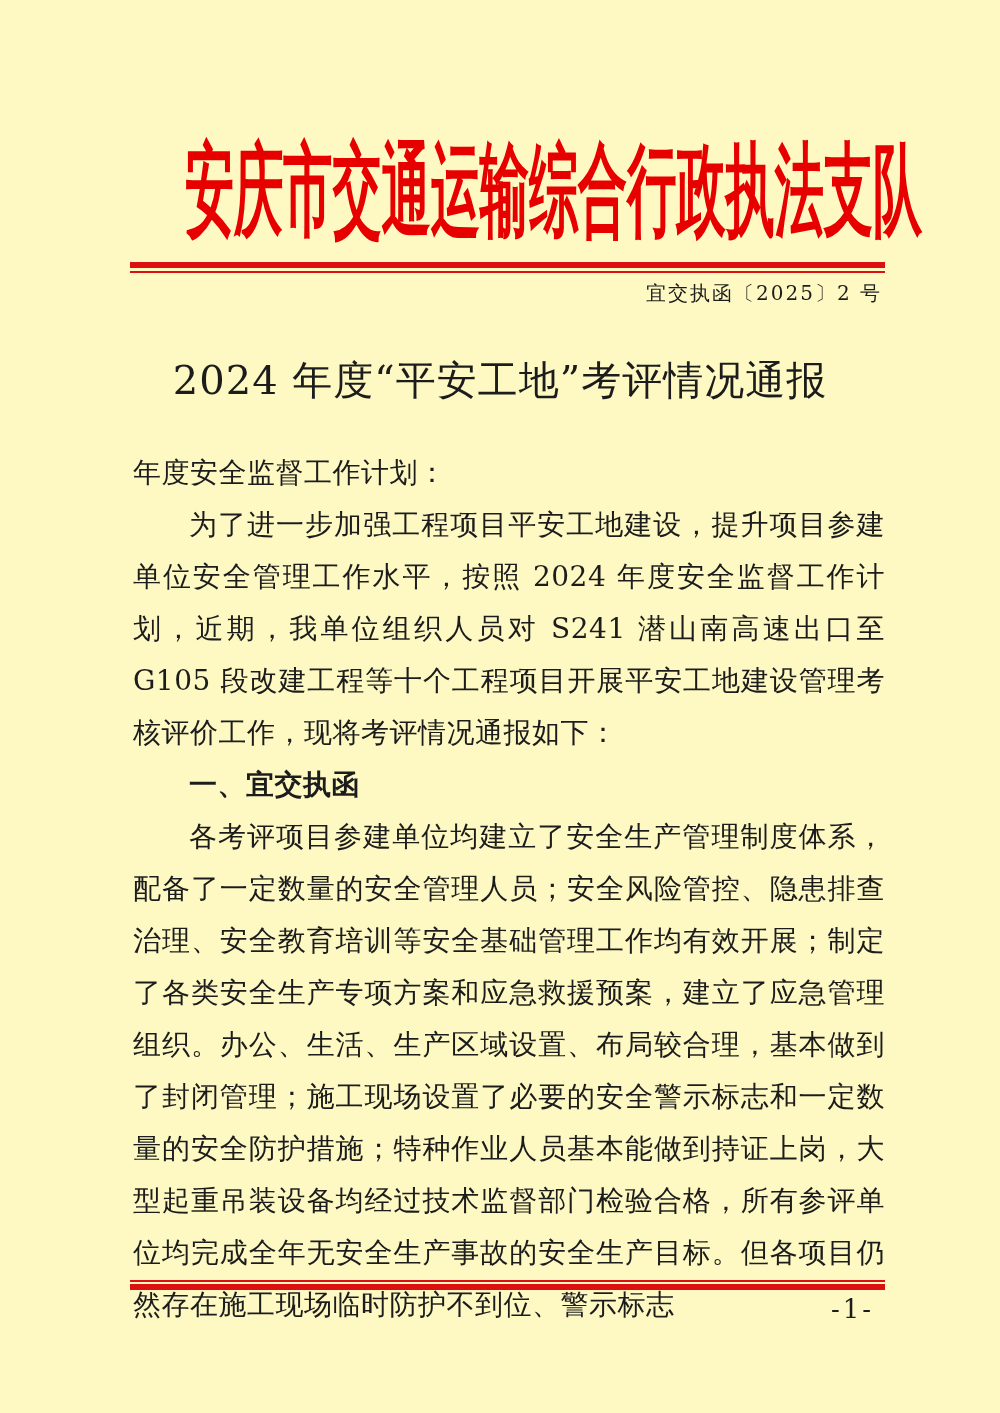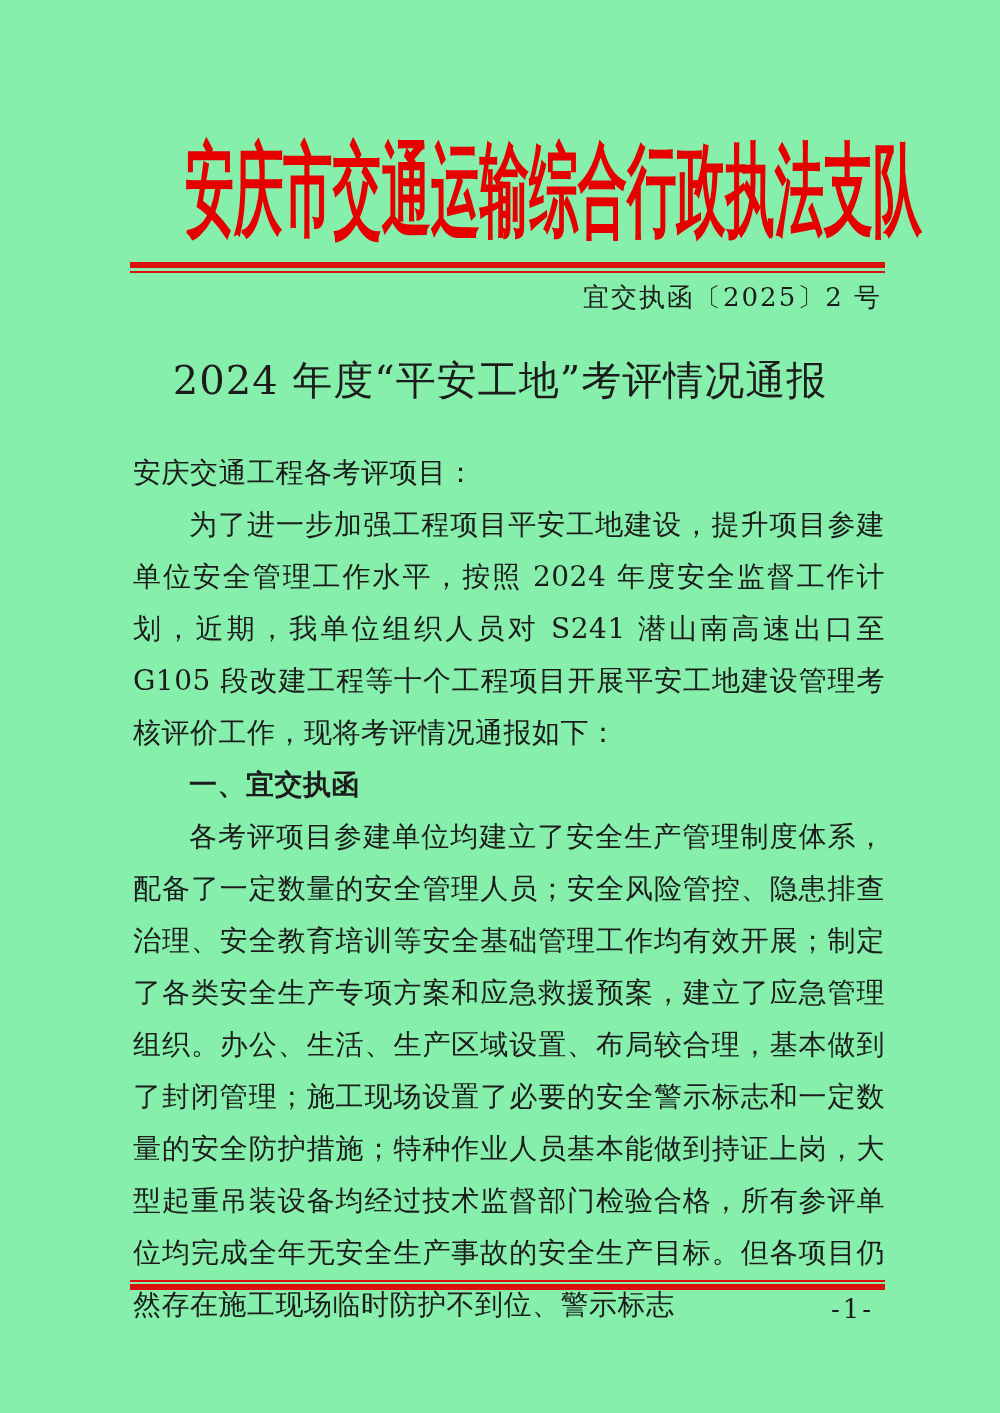--- a/index.html
+++ b/index.html
@@ -6,21 +6,21 @@
     --header-red: #e60000;
     --rule-red: #dd1010;
     --ink: #1c1c1c;
   }
   * { box-sizing: border-box; }
   html, body { margin: 0; padding: 0; background: #ffffff; }
   .page {
     position: relative;
     width: 1000px;
     height: 1413px;
-    background: #86efac;
+    background: #fef9c3;
     overflow: hidden;
     font-family: "DejaVu Serif", "Liberation Serif", serif;
     color: var(--ink);
     padding-left: 46px;
   }
 
   
   .agency-name {
     position: absolute;
     top: 138px;
@@ -57,21 +57,21 @@
   }
   .rule-bottom .line-thin  { height: 2px; background: var(--rule-red); }
   .rule-bottom .line-gap   { height: 2px; }
   .rule-bottom .line-thick { height: 6px; background: var(--rule-red); }
 
   
   .doc-number {
     position: absolute;
     top: 280px;
     right: 118px;
-    font-size: 26px;
+    font-size: 20px;
     letter-spacing: 2px;
     white-space: nowrap;
   }
 
   
   .doc-title {
     position: absolute;
     top: 353px;
     left: 0;
     width: 100%;
@@ -125,21 +125,21 @@
     <div class="line-thick"></div>
     <div class="line-gap"></div>
     <div class="line-thin"></div>
   </div>
 
   <div class="doc-number">宜交执函〔2025〕2 号</div>
 
   <div class="doc-title">2024 年度“平安工地”考评情况通报</div>
 
   <div class="doc-body">
-    <p class="no-indent">安庆交通工程各考评项目：</p>
+    <p class="no-indent">年度安全监督工作计划：</p>
     <p>为了进一步加强工程项目平安工地建设，提升项目参建单位安全管理工作水平，按照 2024 年度安全监督工作计划，近期，我单位组织人员对 S241 潜山南高速出口至 G105 段改建工程等十个工程项目开展平安工地建设管理考核评价工作，现将考评情况通报如下：</p>
     <p class="section-heading">一、宜交执函</p>
     <p>各考评项目参建单位均建立了安全生产管理制度体系，配备了一定数量的安全管理人员；安全风险管控、隐患排查治理、安全教育培训等安全基础管理工作均有效开展；制定了各类安全生产专项方案和应急救援预案，建立了应急管理组织。办公、生活、生产区域设置、布局较合理，基本做到了封闭管理；施工现场设置了必要的安全警示标志和一定数量的安全防护措施；特种作业人员基本能做到持证上岗，大型起重吊装设备均经过技术监督部门检验合格，所有参评单位均完成全年无安全生产事故的安全生产目标。但各项目仍然存在施工现场临时防护不到位、警示标志</p>
   </div>
 
   <div class="rule-bottom">
     <div class="line-thin"></div>
     <div class="line-gap"></div>
     <div class="line-thick"></div>
   </div>

